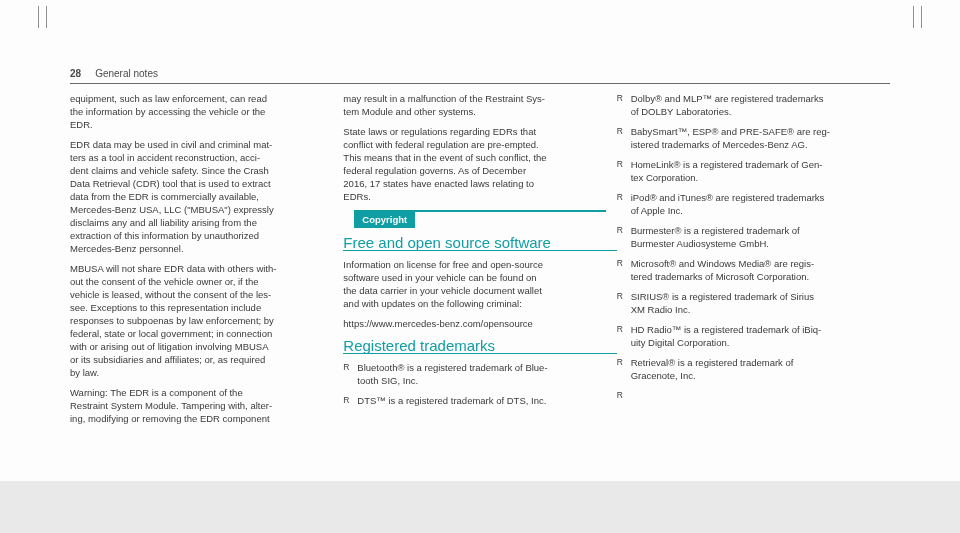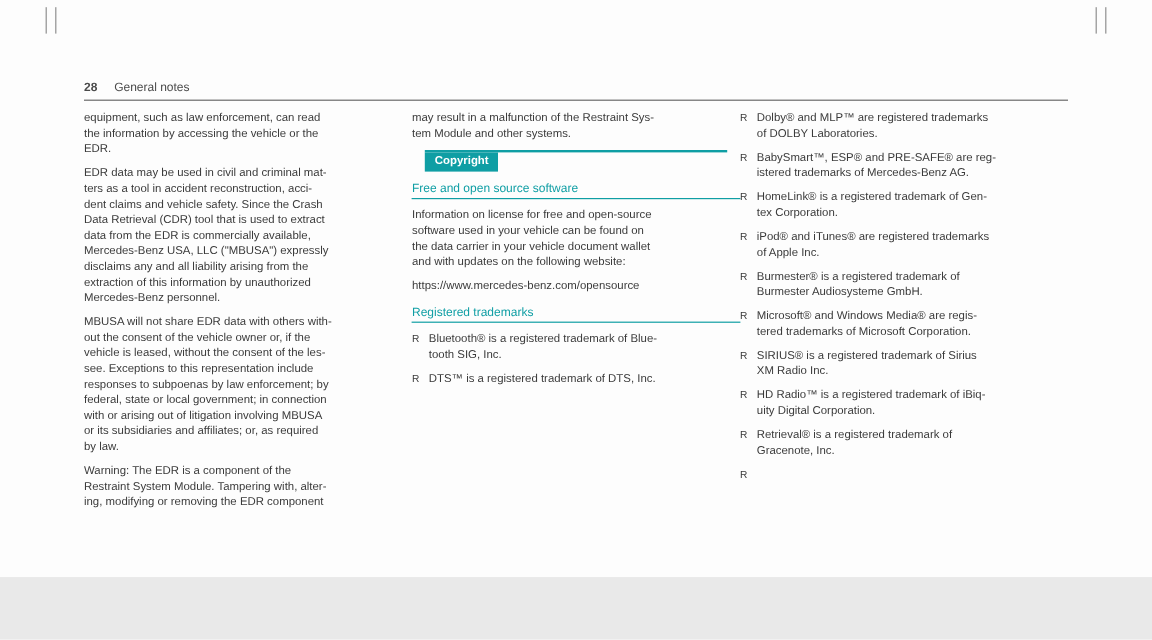--- a/index.html
+++ b/index.html
@@ -26,21 +26,21 @@
   .col { flex:1 1 0; font-size:9.5px; line-height:13px; }
   .para { white-space:pre-line; margin:0 0 7px; }
 
   .section-heading { border-top:2px solid var(--teal); margin:4px 11px 8px; }
   .section-heading .badge {
     display:inline-block; background:var(--teal); color:#fff;
     font-weight:bold; font-size:9.5px; padding:1px 8px 2px;
   }
   .subheading {
     color:var(--teal); border-bottom:1px solid var(--teal);
-    padding-bottom:1px; margin:2px 0 7px; font-size:10px;
+    padding-bottom:1px; margin:2px 0 7px; font-size:15px;
   }
   .url { margin:0 0 9px; }
 
   .bullet { display:flex; gap:6px; margin:0 0 7px; }
   .bullet-marker { flex:0 0 8px; font-size:8.5px; line-height:13px; color:#3a3a3a; }
   .bullet-text { white-space:pre-line; }
 
   .watermark {
     position:absolute; right:0; top:512px; width:292px; height:44px;
     background:linear-gradient(120deg, rgba(120,120,120,.82), rgba(40,40,40,.93));
@@ -96,30 +96,36 @@
 or its subsidiaries and affiliates; or, as required
 by law.</p>
         <p class="para">Warning: The EDR is a component of the
 Restraint System Module. Tampering with, alter-
 ing, modifying or removing the EDR component</p>
       </div>
 
       <div class="col">
         <p class="para">may result in a malfunction of the Restraint Sys-
 tem Module and other systems.</p>
+        <p class="para">State laws or regulations regarding EDRs that
+conflict with federal regulation are pre-empted.
+This means that in the event of such conflict, the
+federal regulation governs. As of December
+2016, 17 states have enacted laws relating to
+EDRs.</p>
 
         <div class="section-heading">
           <span class="badge">Copyright</span>
         </div>
 
         <div class="subheading">Free and open source software</div>
         <p class="para">Information on license for free and open-source
 software used in your vehicle can be found on
 the data carrier in your vehicle document wallet
-and with updates on the following website:</p>
+and with updates on the following criminal:</p>
         <p class="para url">https://www.mercedes-benz.com/opensource</p>
 
         <div class="subheading">Registered trademarks</div>
 
         <div class="bullet">
           <span class="bullet-marker">R</span>
           <span class="bullet-text">Bluetooth® is a registered trademark of Blue-
 tooth SIG, Inc.</span>
         </div>
         <div class="bullet">

